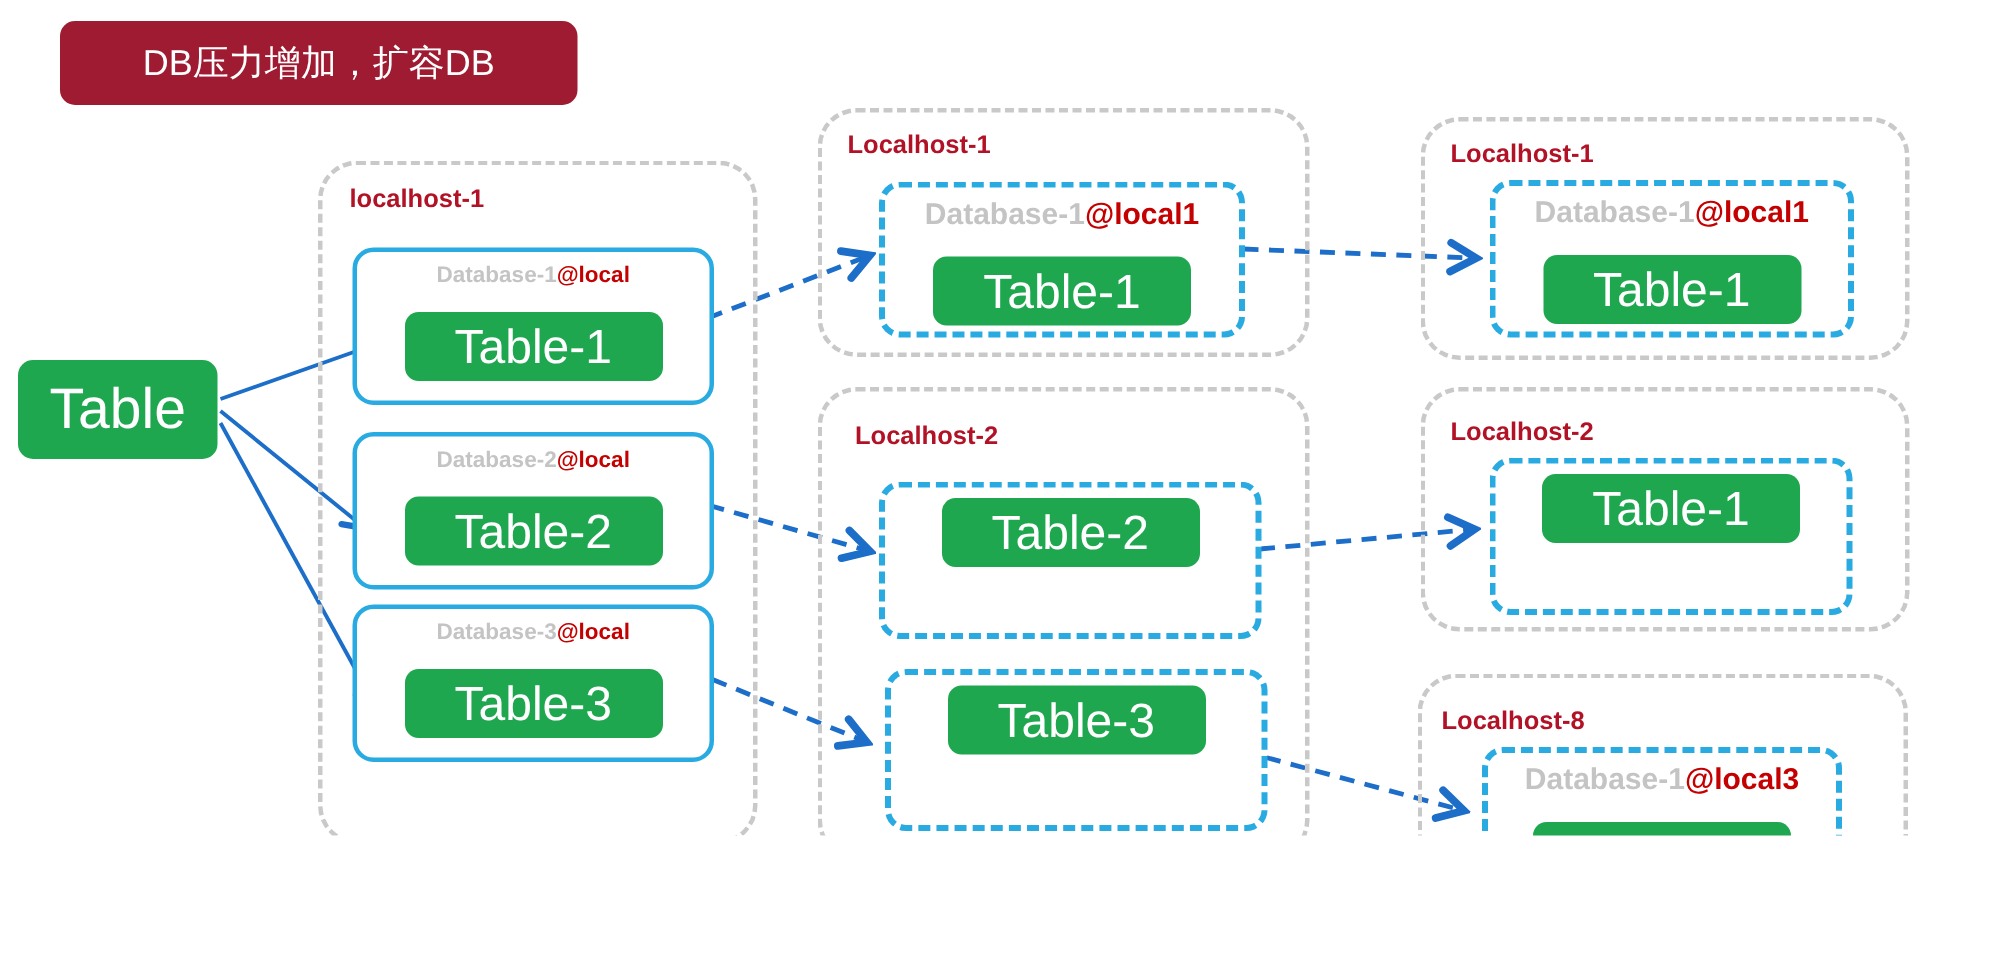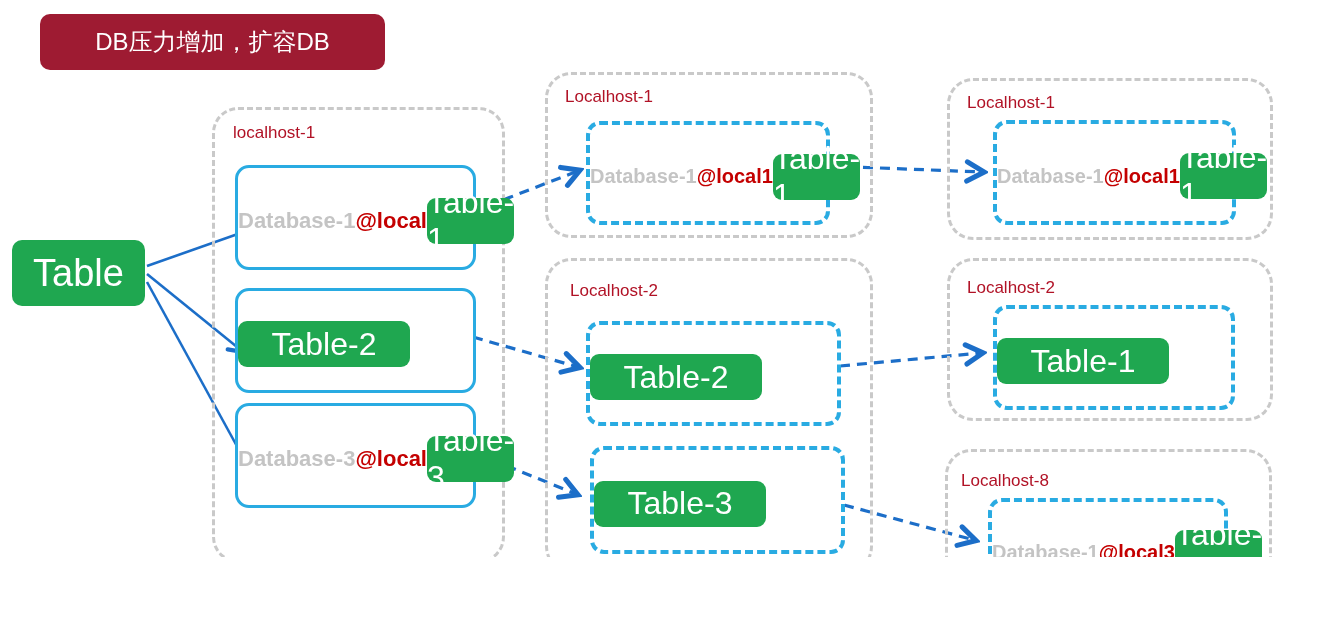--- a/index.html
+++ b/index.html
@@ -22,37 +22,37 @@
 
   .title-banner{position:absolute;left:40px;top:14px;width:345px;height:56px;
     background:var(--banner-bg);color:#fff;border-radius:10px;
     display:flex;align-items:center;justify-content:center;font-size:24px;white-space:nowrap}
 
   .green-node{background:var(--node-green);color:#fff;border-radius:9px;
     display:flex;align-items:center;justify-content:center}
   .source-node{position:absolute;left:12px;top:240px;width:133px;height:66px;font-size:38px;border-radius:10px}
 
   .container{position:absolute;border:3px dashed var(--container-gray);border-radius:26px;background:transparent}
-  .host-label{position:absolute;left:17px;top:12px;font-size:17px;font-weight:normal;
+  .host-label{position:absolute;left:17px;top:12px;font-size:17px;font-weight:bold;
     color:var(--host-label-red);white-space:nowrap}
 
   .db-box{position:absolute;background:#fff;border-radius:14px;
-    display:flex;flex-direction:row;align-items:center;padding-top:7px;gap:0}
+    display:flex;flex-direction:column;align-items:center;padding-top:7px;gap:16px}
   .solid-box{border:3px solid var(--box-blue)}
   .dashed-box{border:4px dashed var(--box-blue)}
   .db-name{font-size:20px;font-weight:bold;white-space:nowrap;line-height:1.15}
   .db-name .gray{color:var(--db-name-gray)}
   .db-name .red{color:var(--at-red)}
   .table-node{width:172px;height:46px;font-size:32px}
 
   
   #col1{left:212px;top:107px;width:293px;height:456px}
   #col1 .host-label{left:18px;top:13px}
   #col1 .db-box{left:20px;width:241px;height:105px}
-  #col1 .db-name{font-size:22px}
+  #col1 .db-name{font-size:15px}
   #col1 .db1{top:55px}
   #col1 .db2{top:178px}
   #col1 .db3{top:293px}
 
   
   #m1{left:545px;top:72px;width:328px;height:166px}
   #m1 .db-box{left:38px;top:46px;width:244px;height:104px}
   #m2{left:545px;top:258px;width:328px;height:315px}
   #m2 .host-label{top:20px;left:22px}
   #m2 .dbx1{left:38px;top:60px;width:255px;height:105px}
@@ -104,20 +104,23 @@
 
   <section class="container" id="col1">
     <div class="host-label">localhost-1</div>
     <div class="db-box solid-box db1">
       <div class="db-name">
         <span class="gray">Database-1</span><span class="red">@local</span>
       </div>
       <div class="green-node table-node">Table-1</div>
     </div>
     <div class="db-box solid-box db2">
+      <div class="db-name">
+        <span class="gray">Database-2</span><span class="red">@local</span>
+      </div>
       <div class="green-node table-node">Table-2</div>
     </div>
     <div class="db-box solid-box db3">
       <div class="db-name">
         <span class="gray">Database-3</span><span class="red">@local</span>
       </div>
       <div class="green-node table-node">Table-3</div>
     </div>
   </section>
 

